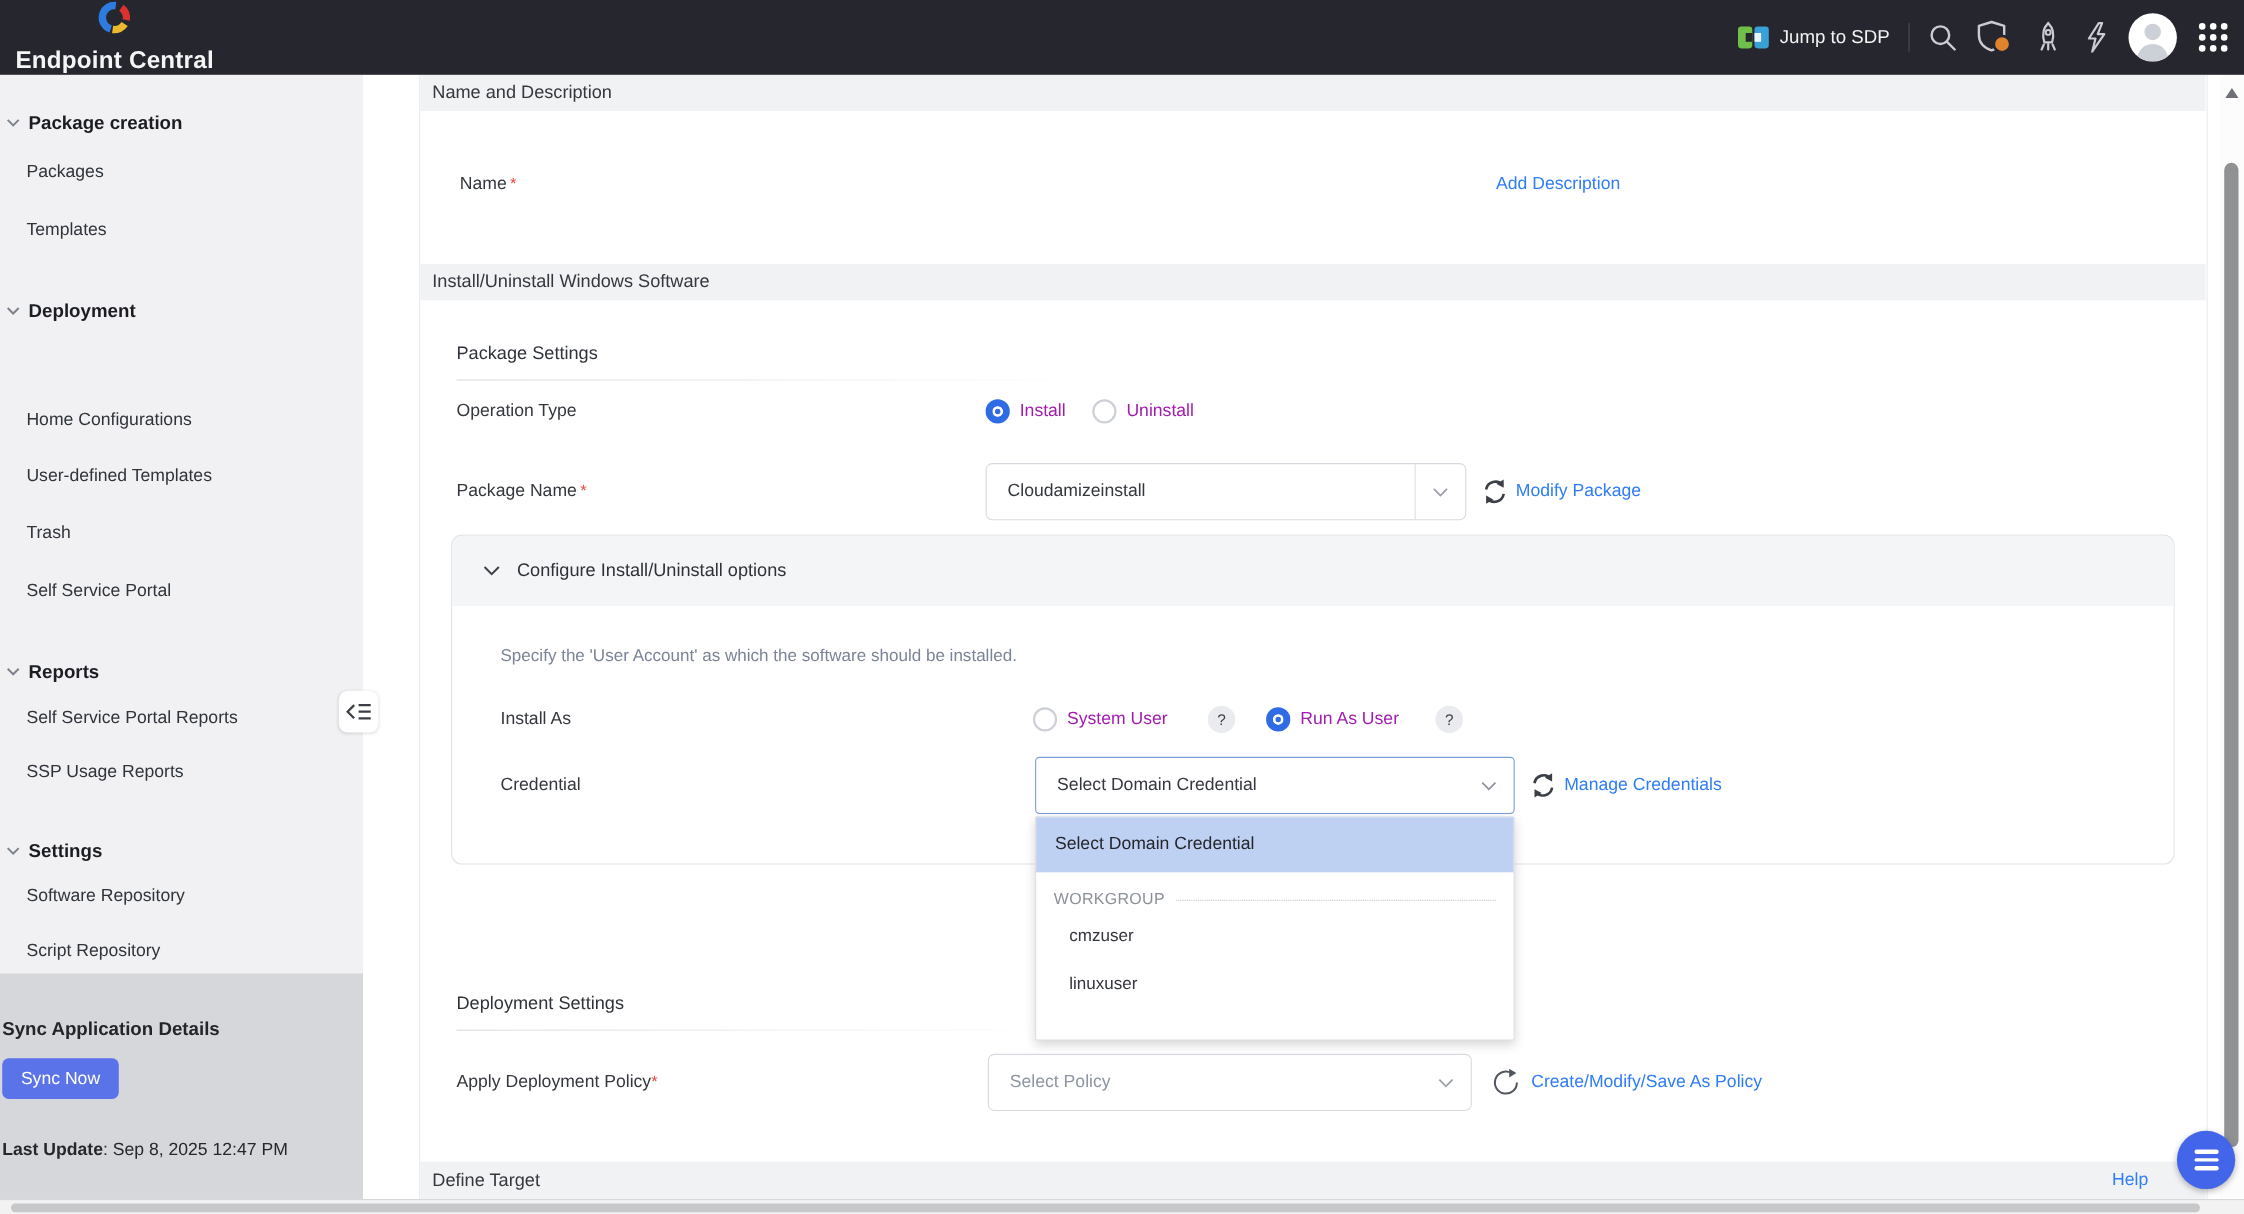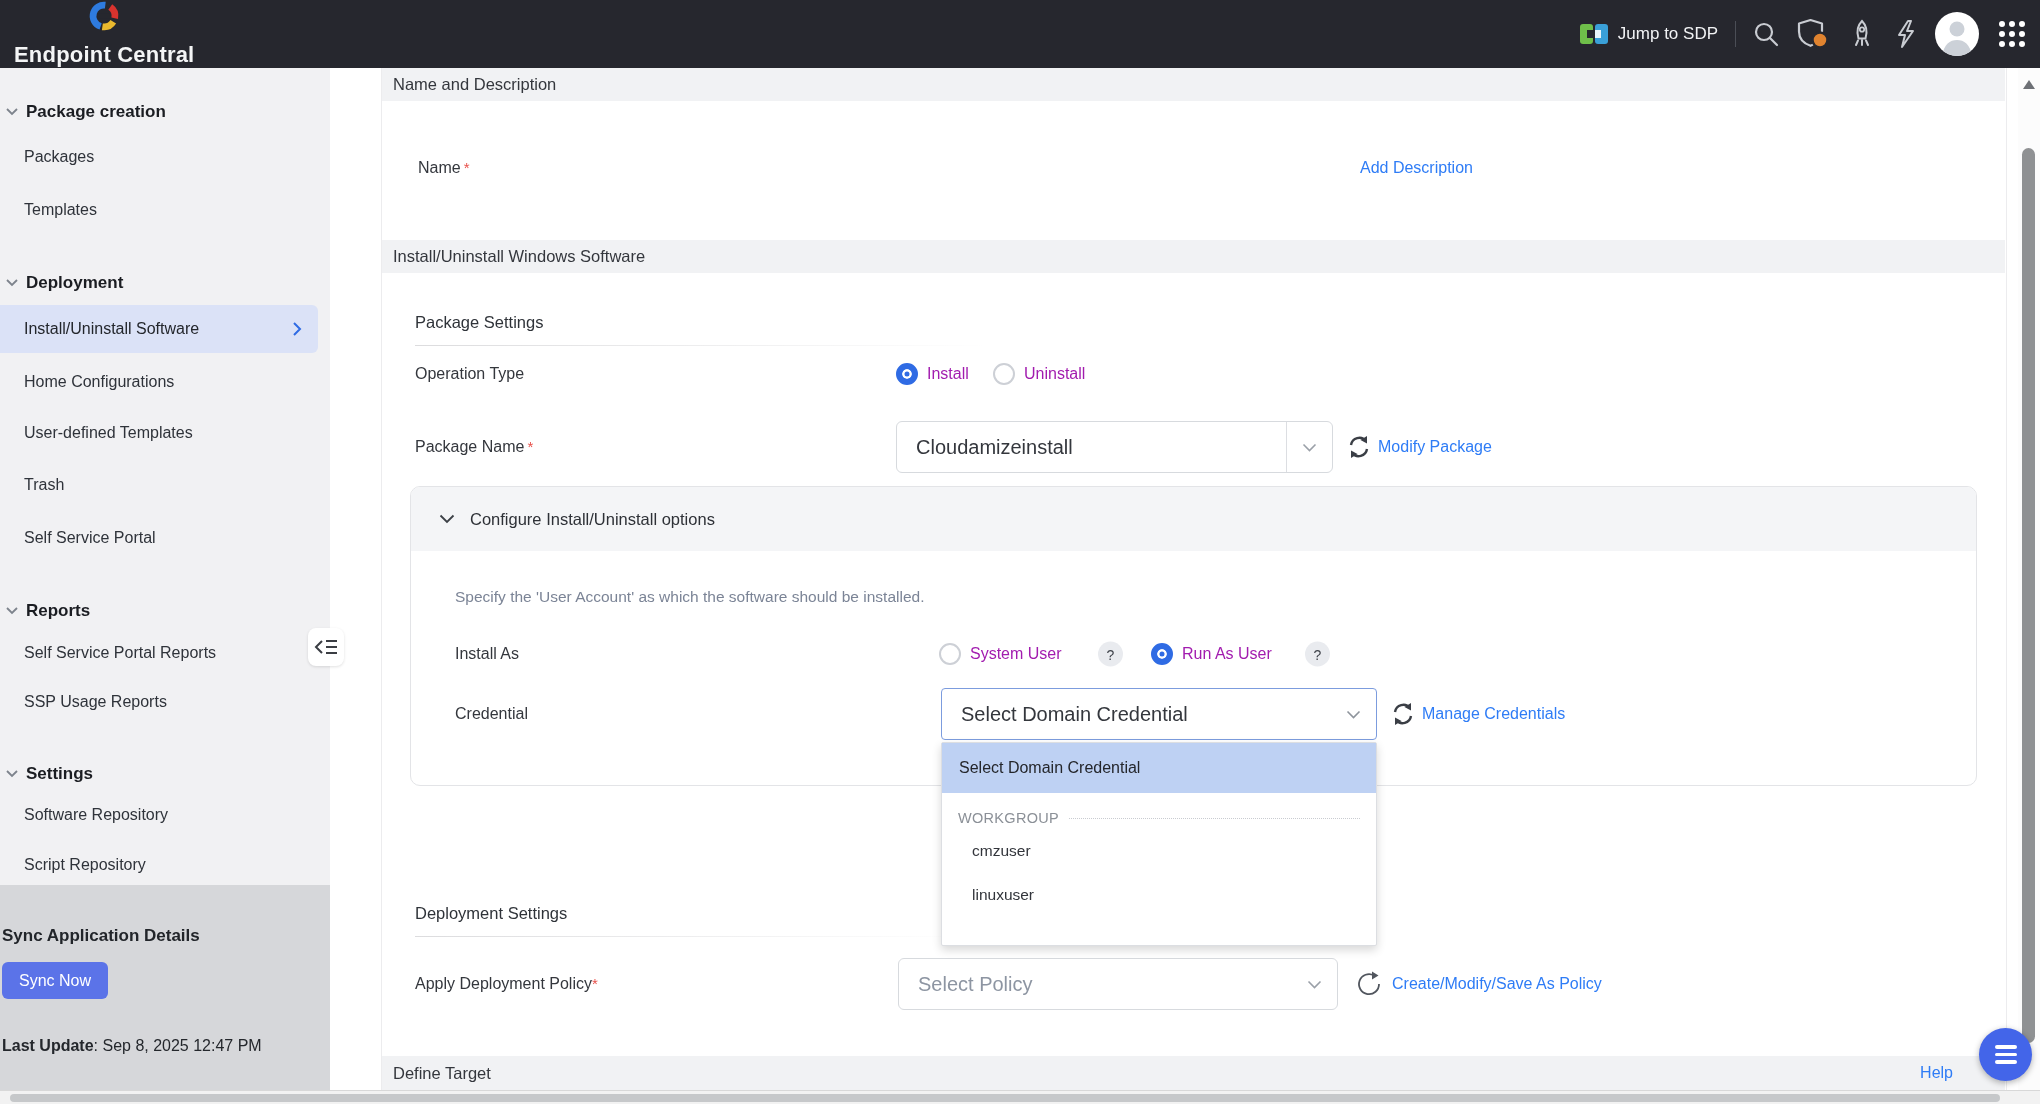--- a/index.html
+++ b/index.html
@@ -43,21 +43,21 @@
   .form-label { position:absolute; transform:translateY(-50%); font-size:16px; color:#34373d; white-space:nowrap; }
   .req { color:#e8504a; margin-left:3px; font-size:15px; }
   .req.tight { margin-left:0; }
   .link { color:#2e7cf6; font-size:16px; cursor:pointer; white-space:nowrap; }
   .abs-link { position:absolute; transform:translateY(-50%); }
   .text-input { position:absolute; height:52px; border:1px solid #d7dade; border-radius:6px; font-size:16px; color:#34373d; padding-left:20px; font-family:inherit; background:#fff; }
   .underline { position:absolute; height:1px; background:linear-gradient(to right,#dcdcde,rgba(220,220,222,0)); }
   .sec-title { position:absolute; transform:translateY(-50%); font-size:16.5px; color:#2f3339; white-space:nowrap; }
 
   .sel { position:absolute; height:52px; background:#fff; border:1px solid #d7dade; border-radius:6px; display:flex; align-items:center; cursor:pointer; }
-  .sel .val { flex:1; padding-left:19px; font-size:20px; color:#34373d; white-space:nowrap; overflow:hidden; }
+  .sel .val { flex:1; padding-left:19px; font-size:16px; color:#34373d; white-space:nowrap; overflow:hidden; }
   .sel .val.placeholder { color:#8d95a2; }
   .sel .vdiv { width:1px; height:100%; background:#dcdee2; }
   .sel .caret { width:45px; display:flex; align-items:center; justify-content:center; }
   .sel.open { border:1.5px solid #7c9cde; border-radius:4px; }
 
   .radio { position:absolute; width:22px; height:22px; border-radius:50%; transform:translateY(-50%); background:#fff; border:2px solid #cdd0d6; cursor:pointer; }
   .radio.checked { border:6px solid #2f6be4; background:#2f6be4; box-shadow:inset 0 0 0 2.5px #ffffff; }
   .radio-lbl { position:absolute; transform:translateY(-50%); font-size:16px; color:#a21caf; white-space:nowrap; cursor:pointer; }
   .help-badge { position:absolute; transform:translateY(-50%); width:25px; height:25px; border-radius:50%; background:#e9ebef; color:#3f434a; font-size:14px; display:flex; align-items:center; justify-content:center; cursor:pointer; }
 
@@ -159,28 +159,20 @@
     </div>
     <div class="side-item" style="top:89px">Packages</div>
     <div class="side-item" style="top:142px">Templates</div>
 
     <div class="side-header" style="top:215px">
       <svg width="12" height="8" viewBox="0 0 12 8">
           <polyline points="1,1 6,6 11,1" fill="none" stroke="#7d838c" stroke-width="1.8"></polyline>
         </svg>
       <span>Deployment</span>
     </div>
-    <div class="side-active-row">
-      <span class="lbl">Install/Uninstall Software</span>
-      <span class="chev">
-        <svg width="10" height="16" viewBox="0 0 10 16">
-            <polyline points="2,2 8,8 2,14" fill="none" stroke="#2f6be4" stroke-width="2"></polyline>
-          </svg>
-      </span>
-    </div>
     <div class="side-item" style="top:314px">Home Configurations</div>
     <div class="side-item" style="top:365px">User-defined Templates</div>
     <div class="side-item" style="top:417px">Trash</div>
     <div class="side-item" style="top:470px">Self Service Portal</div>
 
     <div class="collapse-btn">
       <svg width="24" height="20" viewBox="0 0 24 20">
         <polyline points="8,4 2,10 8,16" fill="none" stroke="#3a3d43" stroke-width="2"></polyline>
         <line x1="12" y1="4" x2="23" y2="4" stroke="#3a3d43" stroke-width="2"></line>
         <line x1="12" y1="10" x2="23" y2="10" stroke="#3a3d43" stroke-width="2"></line>

